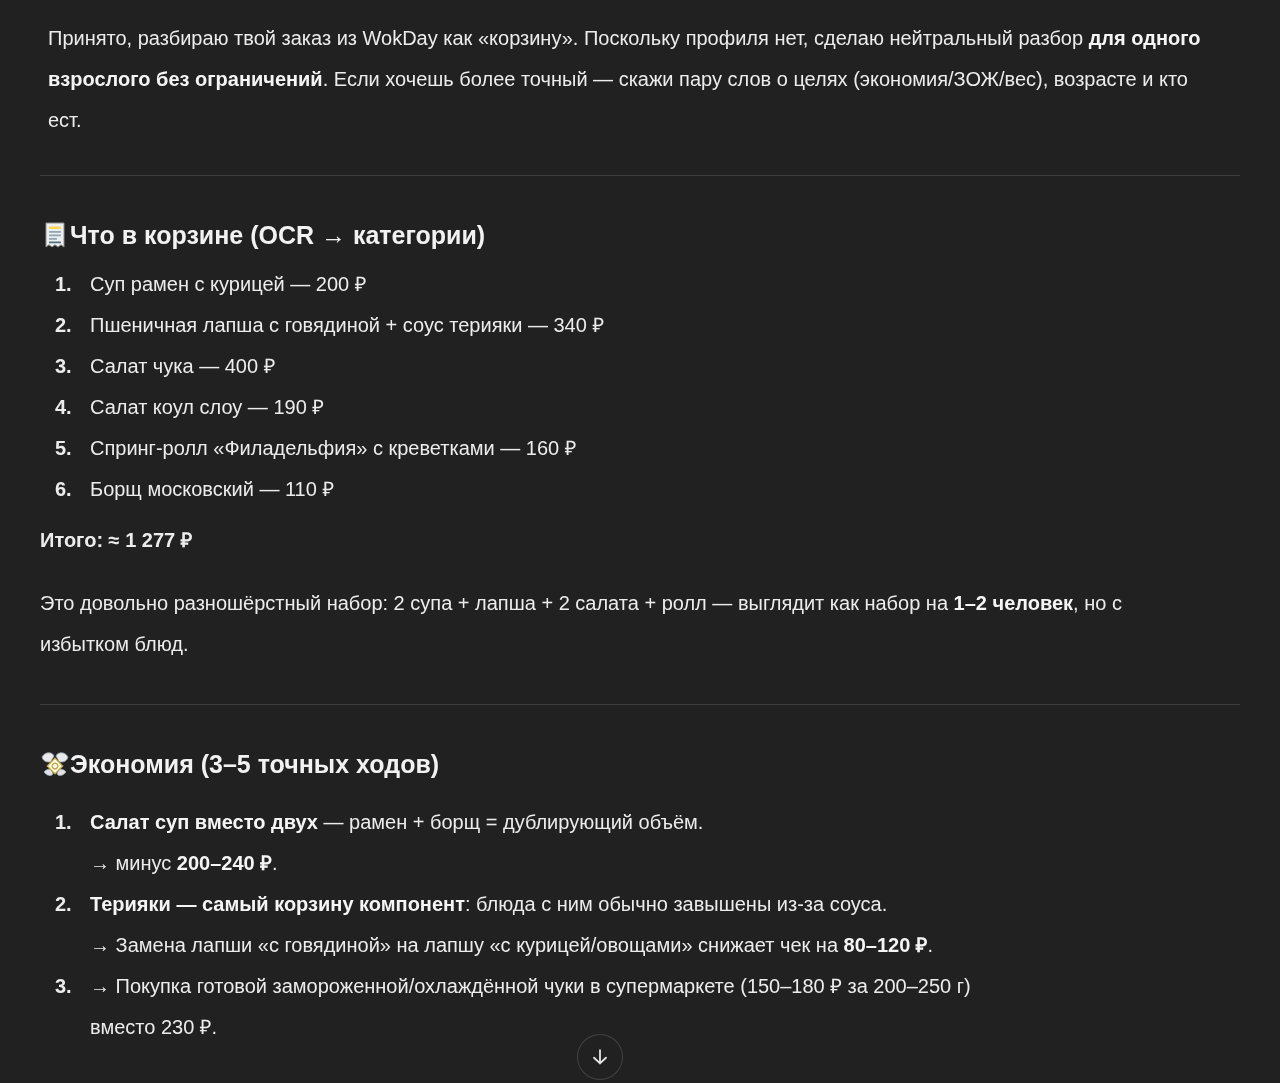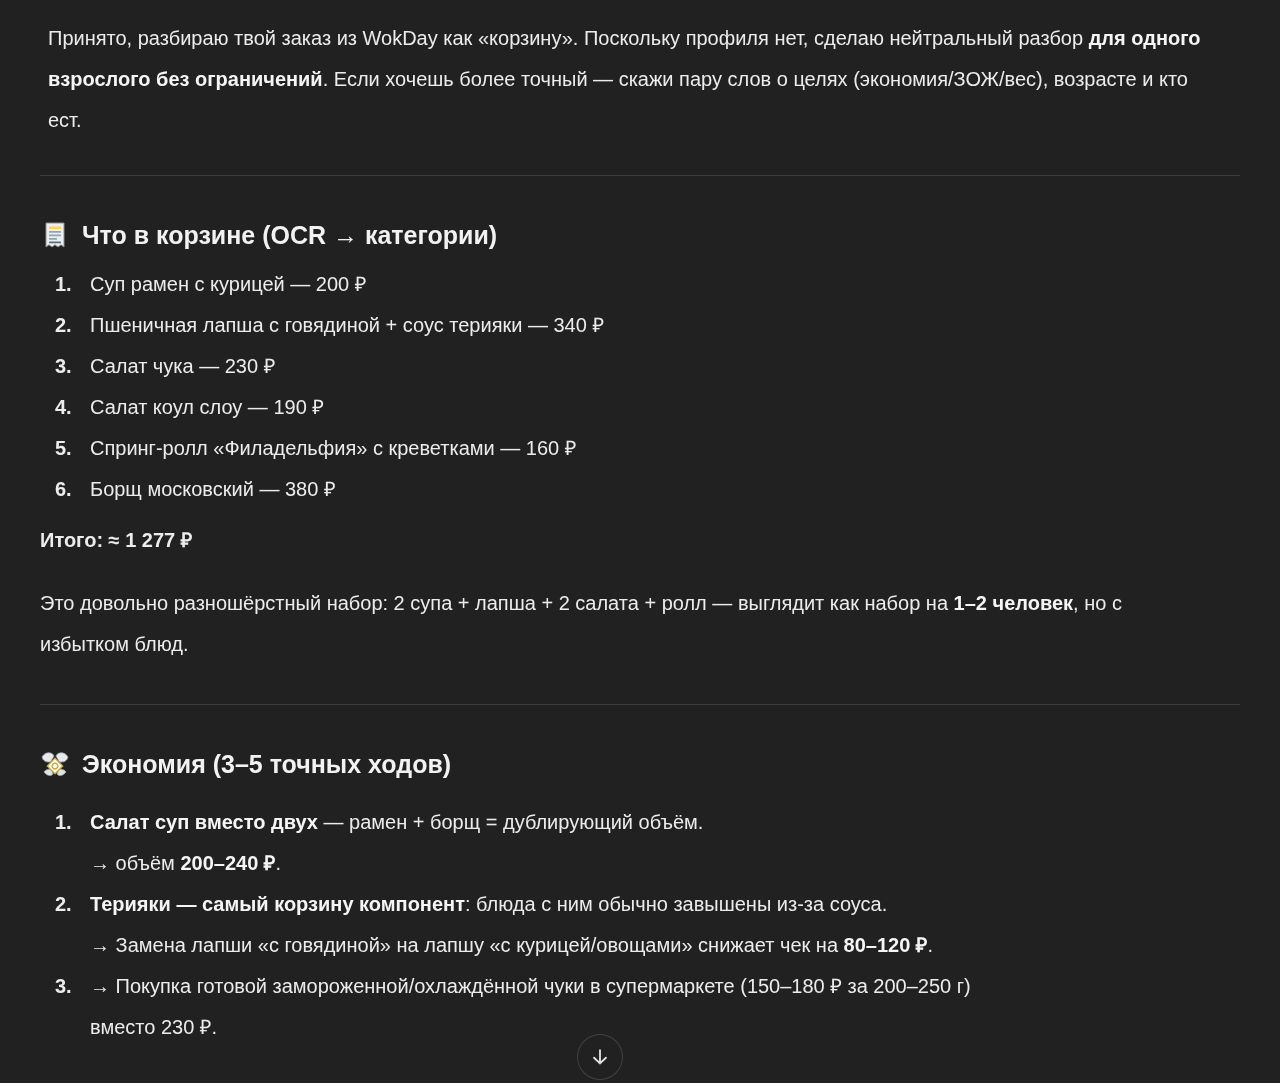--- a/index.html
+++ b/index.html
@@ -11,21 +11,21 @@
     font-size: 20px;
     overflow: hidden;
     position: relative;
     -webkit-font-smoothing: antialiased;
   }
   .msg { padding: 8px 40px 0 40px; width: 1200px; box-sizing: content-box; }
   .para { margin: 0; line-height: 41px; }
   .intro { margin: 10px 0 34px 8px; max-width: 1155px; }
   .divider { border: none; border-top: 1px solid rgba(255,255,255,0.13); margin: 0; }
   .heading {
-    display: flex; align-items: center; gap: 12px;
+    display: flex; align-items: center; 
     font-size: 25px; line-height: 34px; font-weight: 700;
     margin: 42px 0 0 0; color: #f2f2f2;
   }
   .h-icon { display: inline-flex; align-items: center; justify-content: center; width: 30px; height: 30px; flex: 0 0 auto; }
   .olist { list-style: none; margin: 12px 0 0 0; padding: 0; }
   .olist li { display: flex; padding-left: 15px; line-height: 41px; }
   .marker { flex: 0 0 35px; font-weight: 700; }
   .itext { flex: 1 1 auto; }
   .lines { flex: 1 1 auto; max-width: 1150px; }
   .line { line-height: 41px; }
@@ -70,33 +70,33 @@
       <li class="row">
         <span class="marker">1.</span>
         <span class="itext">Суп рамен с курицей — 200 ₽</span>
       </li>
       <li class="row">
         <span class="marker">2.</span>
         <span class="itext">Пшеничная лапша с говядиной + соус терияки — 340 ₽</span>
       </li>
       <li class="row">
         <span class="marker">3.</span>
-        <span class="itext">Салат чука — 230 ₽</span>
+        <span class="itext">Салат чука — 400 ₽</span>
       </li>
       <li class="row">
         <span class="marker">4.</span>
         <span class="itext">Салат коул слоу — 190 ₽</span>
       </li>
       <li class="row">
         <span class="marker">5.</span>
         <span class="itext">Спринг-ролл «Филадельфия» с креветками — 160 ₽</span>
       </li>
       <li class="row">
         <span class="marker">6.</span>
-        <span class="itext">Борщ московский — 380 ₽</span>
+        <span class="itext">Борщ московский — 110 ₽</span>
       </li>
     </ol>
 
   <p class="total">Итого: ≈ 1 277 ₽</p>
 
   <p class="para summary"><span>Это довольно разношёрстный набор: 2 супа + лапша + 2 салата + ролл — выглядит как набор на </span><b>1–2 человек</b><span>, но с избытком блюд.</span></p>
 
   <hr class="divider divider2">
 
   <h2 class="heading">
@@ -113,21 +113,21 @@
       </svg>
     </span>
     <span class="h-text">Экономия (3–5 точных ходов)</span>
   </h2>
 
   <ol class="olist" id="savings-list">
       <li class="row">
         <span class="marker">1.</span>
         <div class="lines">
           <div class="line"><b>Салат суп вместо двух</b><span> — рамен + борщ = дублирующий объём.</span></div>
-          <div class="line"><span>→ объём </span><b>200–240 ₽</b><span>.</span></div>
+          <div class="line"><span>→ минус </span><b>200–240 ₽</b><span>.</span></div>
         </div>
       </li>
       <li class="row">
         <span class="marker">2.</span>
         <div class="lines">
           <div class="line"><b>Терияки — самый корзину компонент</b><span>: блюда с ним обычно завышены из-за соуса.</span></div>
           <div class="line"><span>→ Замена лапши «с говядиной» на лапшу «с курицей/овощами» снижает чек на </span><b>80–120 ₽</b><span>.</span></div>
         </div>
       </li>
       <li class="row">

